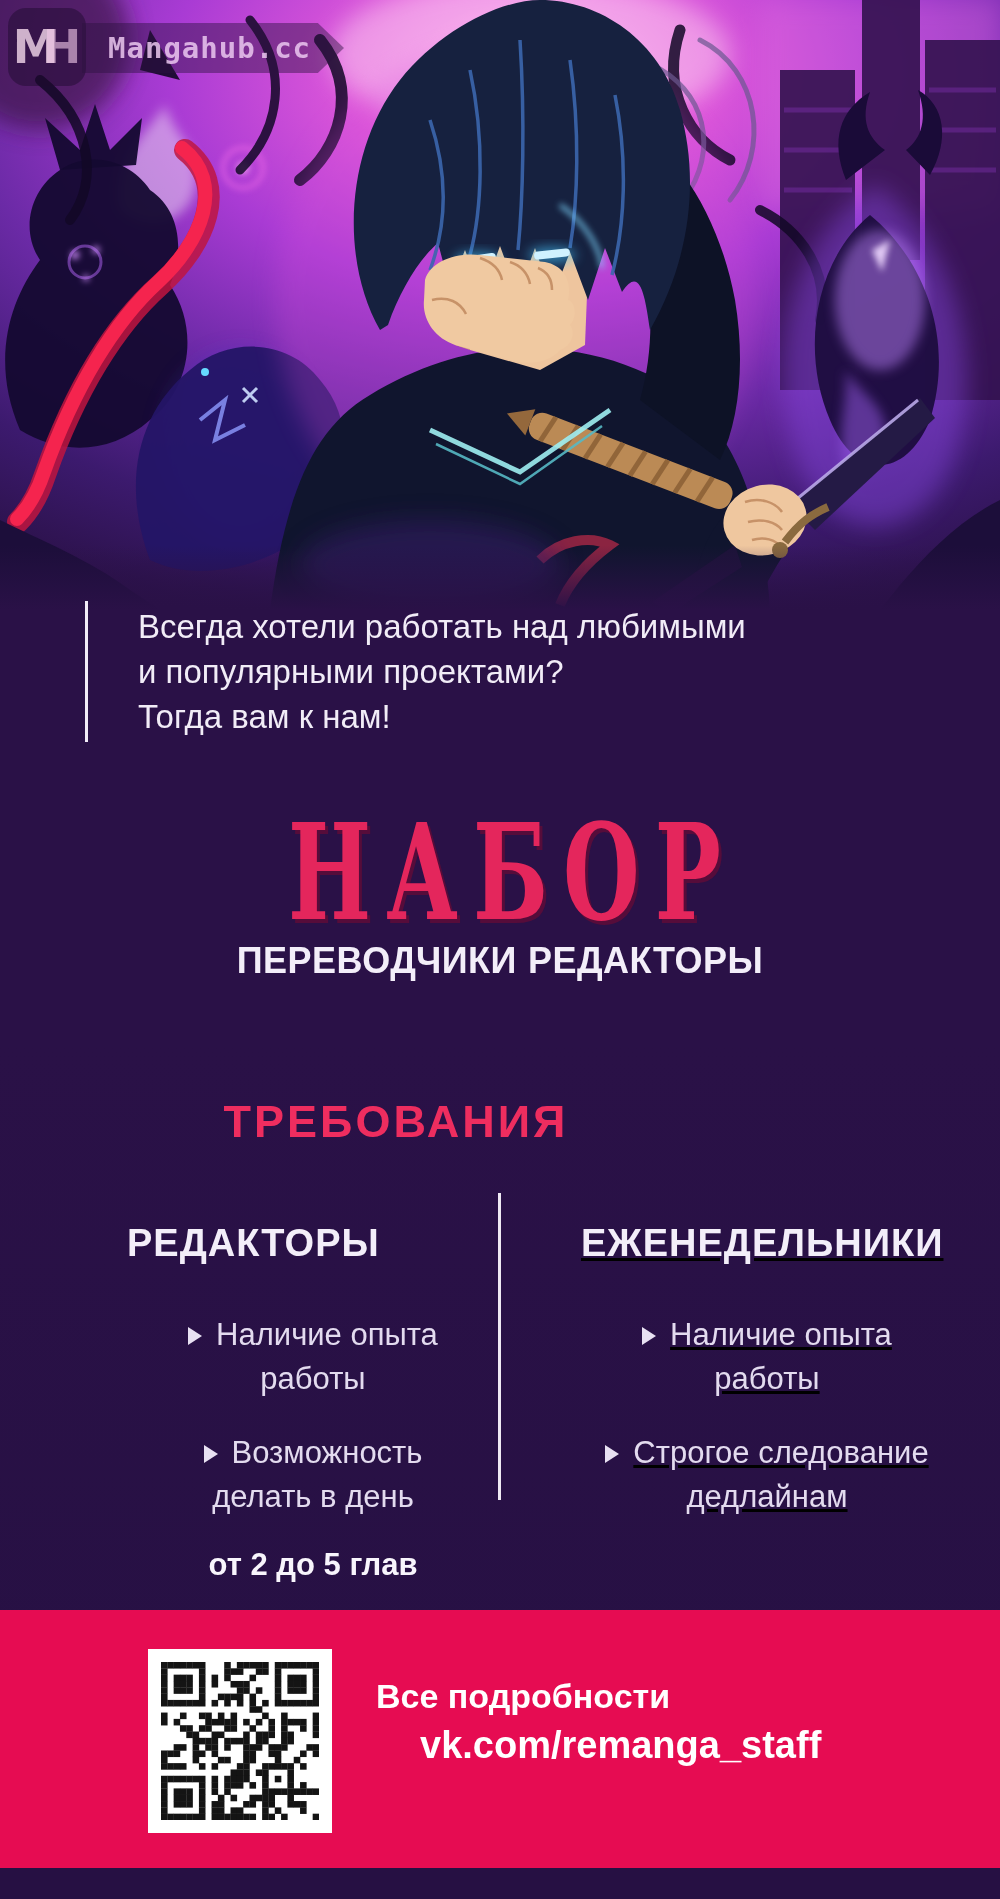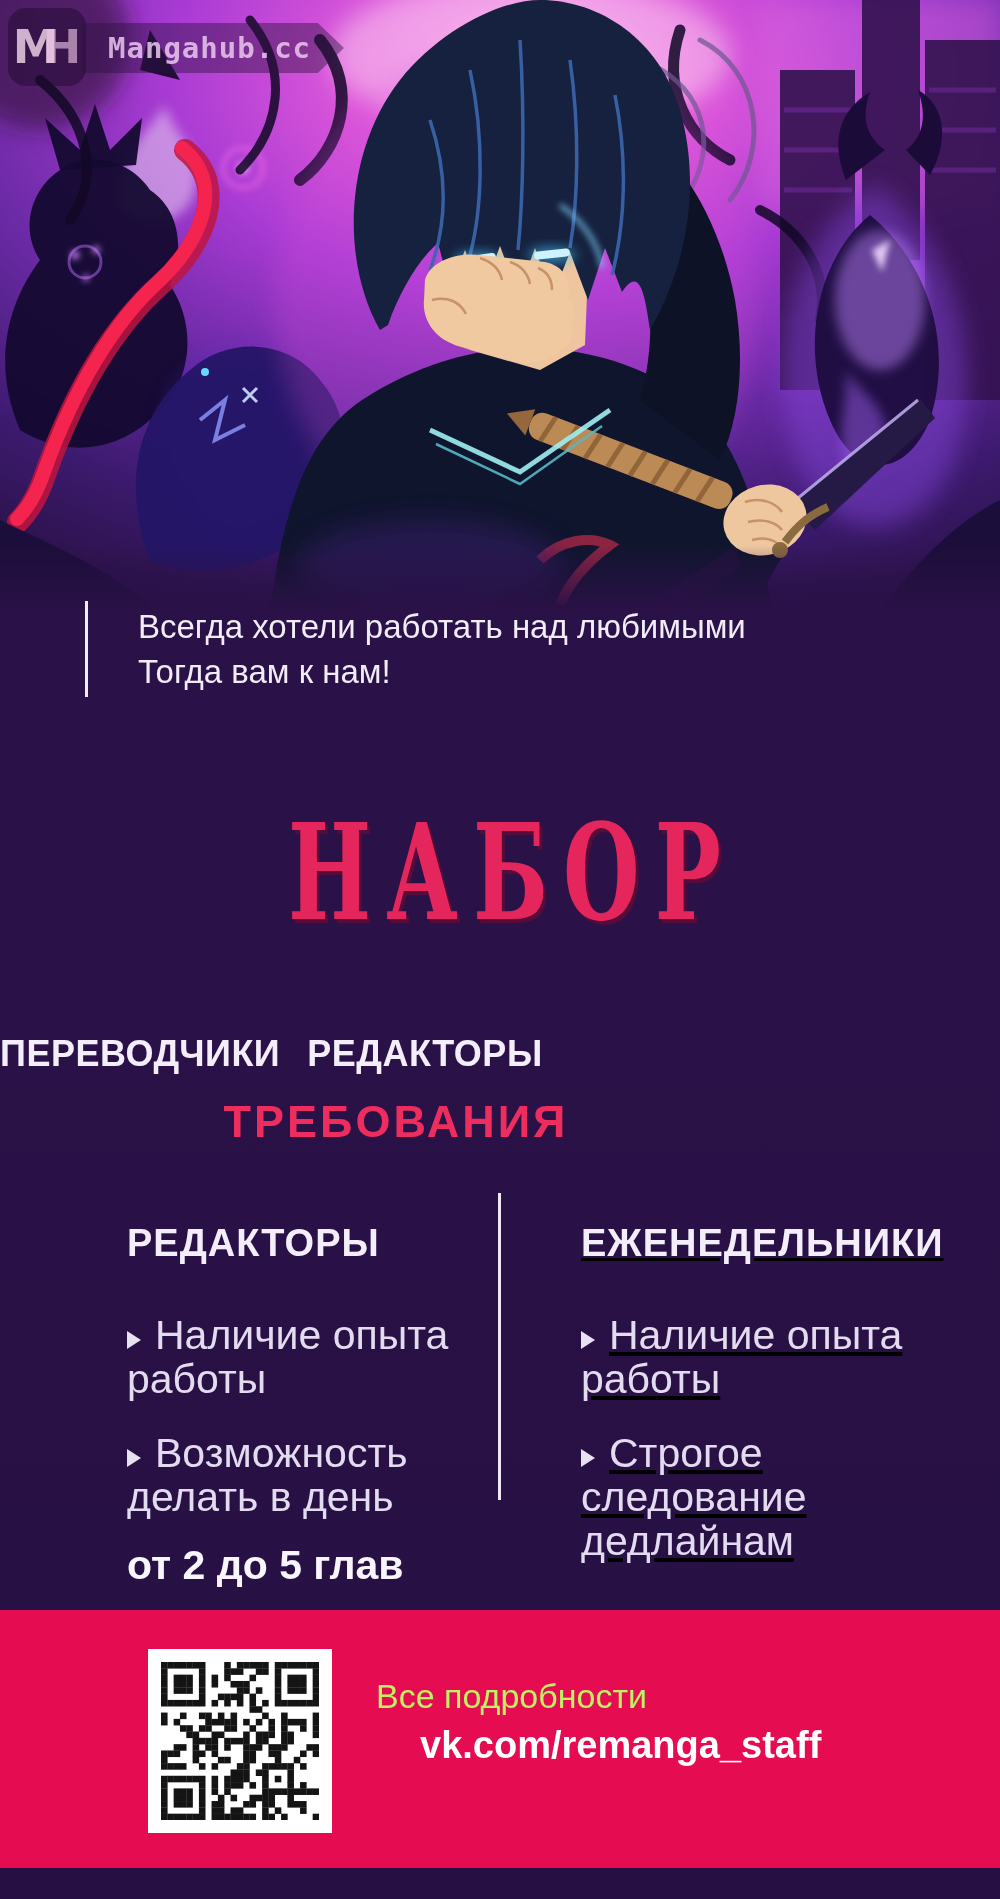--- a/index.html
+++ b/index.html
@@ -47,36 +47,36 @@
   .title-wrap{position:absolute;top:794px;left:0;width:1000px;text-align:center;padding-left:12px;}
   .title-wrap span{
     display:inline-block;
     font-family:"DejaVu Serif",serif;font-weight:700;
     font-size:88px;letter-spacing:15px;color:#e4265c;
     transform:scaleY(1.5);transform-origin:center top;
     text-shadow:3px 3px 0 rgba(122,10,48,.55);
   }
   
   .roles{
-    position:absolute;top:1033px;left:0;width:1000px;
-    display:flex;gap:27px;
+    position:absolute;top:940px;left:0;width:1000px;
+    display:flex;justify-content:center;gap:11px;
   }
   .roles span{font-size:36px;font-weight:bold;color:#f3eef9;letter-spacing:.5px;}
   
   .req-heading{
     position:absolute;top:1096px;left:0;width:792px;text-align:center;
     font-size:45px;font-weight:bold;color:#ee2d5f;letter-spacing:3px;
   }
   
   .columns{position:absolute;top:1222px;left:0;width:1000px;}
   .col{position:absolute;top:0;width:372px;}
   .col-left{left:127px;}
   .col-right{left:581px;text-decoration:underline;}
   .col-title{font-size:38px;font-weight:bold;color:#f3eef9;letter-spacing:1px;margin:0 0 48px 0;}
-  .req-item{font-size:41px;line-height:44px;color:#e3dbef;margin-bottom:30px;}
+  .req-item{font-size:31px;line-height:44px;color:#e3dbef;margin-bottom:30px;text-align:center;}
   .req-item .bullet{
     display:inline-block;width:0;height:0;margin-right:14px;
     border-top:9px solid transparent;border-bottom:9px solid transparent;
     border-left:14px solid #e8e1f2;vertical-align:baseline;
   }
   .req-item strong{display:block;color:#f8f5fc;font-weight:bold;margin-top:24px;}
   .divider{
     position:absolute;left:498px;top:1193px;width:3px;height:307px;
     background:rgba(250,246,253,.95);
   }
@@ -84,21 +84,21 @@
   .footer{
     position:absolute;top:1610px;left:0;width:1000px;height:258px;
     background:#e60c52;
   }
   .qr-wrap{
     position:absolute;left:148px;top:39px;width:158px;height:158px;
     background:#ffffff;padding:13px;
   }
   .qr-wrap svg{display:block;width:158px;height:158px;}
   .footer-text{position:absolute;left:376px;top:63px;}
-  .footer-label{font-size:34px;line-height:46px;color:#bef264;font-weight:400;}
+  .footer-label{font-size:34px;line-height:46px;color:#ffffff;font-weight:700;}
   .footer-link{font-size:38px;line-height:52px;color:#ffffff;font-weight:bold;margin-left:44px;}
   .bottom-strip{
     position:absolute;top:1868px;left:0;width:1000px;height:31px;background:#261043;
   }
 </style>
 </head>
 <body>
 
 <div class="poster">
 
@@ -265,20 +265,21 @@
           <span class="wm-h">H</span>
       </div>
       <div class="wm-banner">
         <span>Mangahub.cc</span>
       </div>
     </div>
   </div>
 
   <div class="intro">
     <div>Всегда хотели работать над любимыми</div>
+    <div>и популярными проектами?</div>
     <div>Тогда вам к нам!</div>
   </div>
 
   <div class="title-wrap">
     <span>НАБОР</span>
   </div>
 
   <div class="roles">
     <span>ПЕРЕВОДЧИКИ</span>
     <span>РЕДАКТОРЫ</span>

